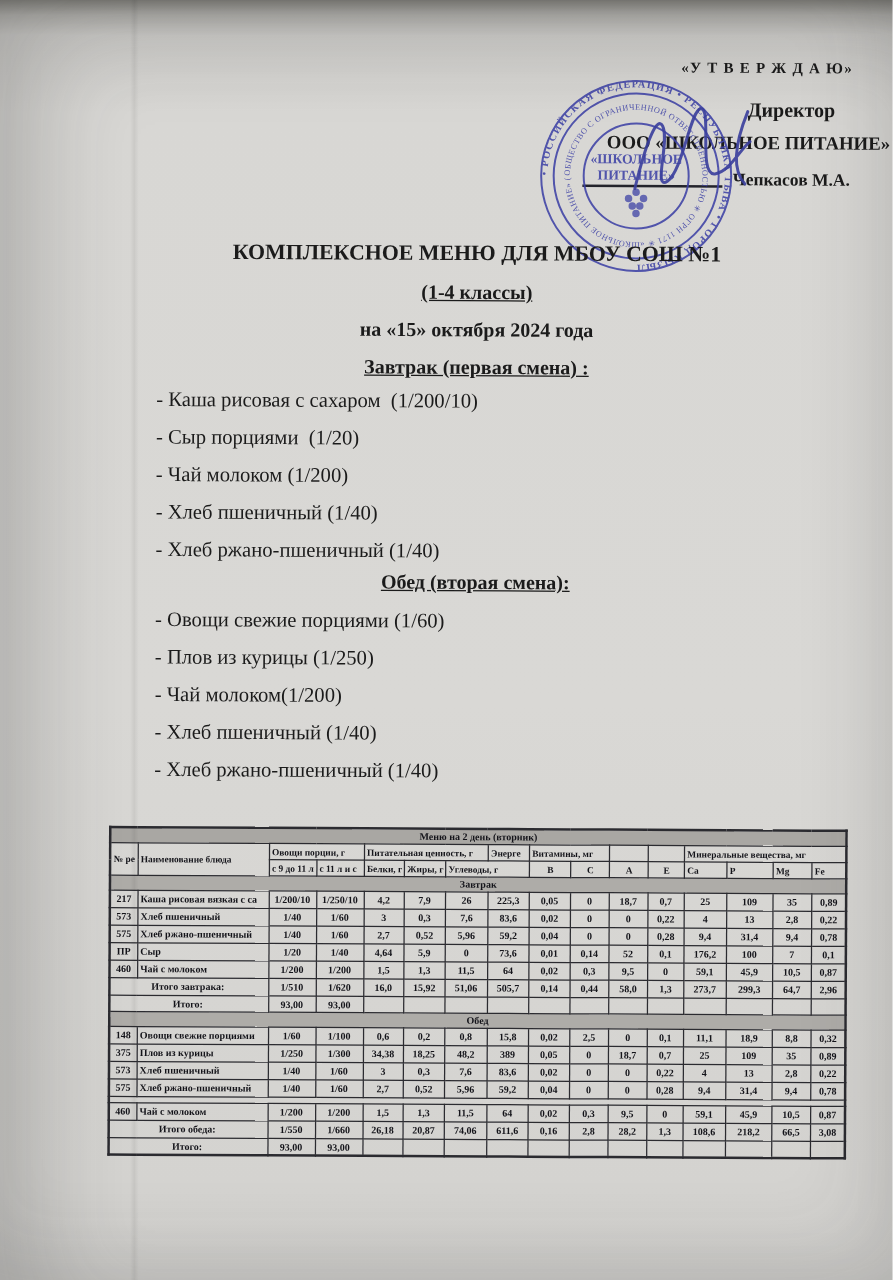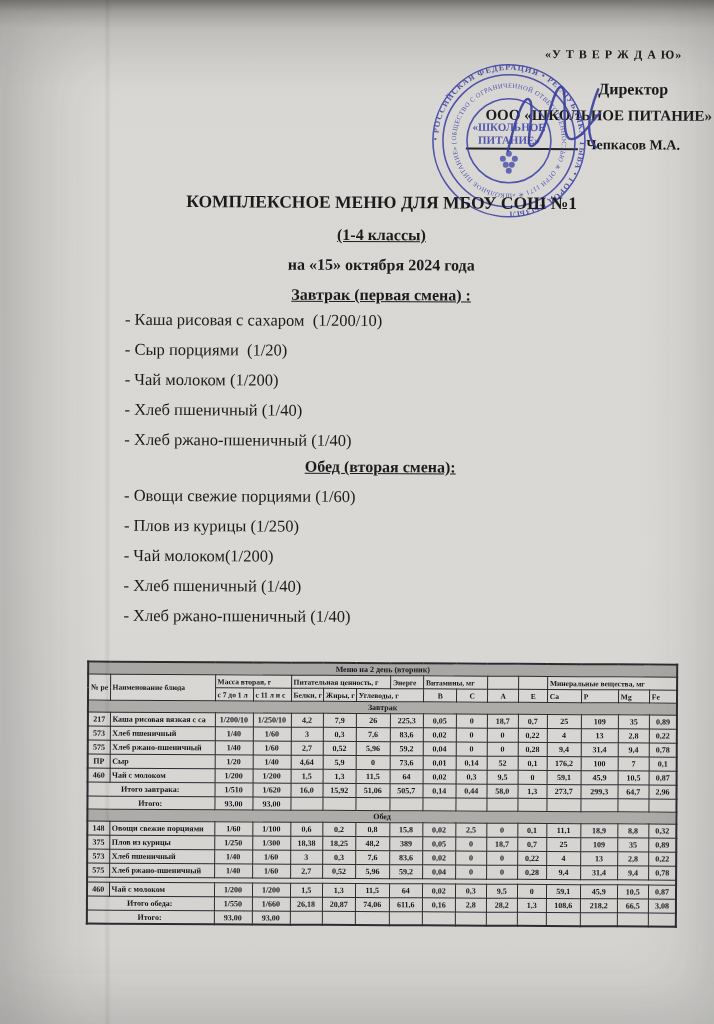--- a/index.html
+++ b/index.html
@@ -142,30 +142,30 @@
         <col style="width:31px">
         <col style="width:28px">
     </colgroup>
     <thead>
       <tr class="t-title">
         <th colspan="16">Меню на 2 день (вторник)</th>
       </tr>
       <tr class="t-head">
         <th rowspan="2">№ ре</th>
         <th rowspan="2">Наименование блюда</th>
-        <th colspan="2">Масса вторая, г</th>
+        <th colspan="2">Овощи порции, г</th>
         <th colspan="3">Питательная ценность, г</th>
         <th>Энерге</th>
         <th colspan="2">Витамины, мг</th>
         <th></th>
         <th></th>
         <th colspan="4">Минеральные вещества, мг</th>
       </tr>
       <tr class="t-head">
-        <th>с 7 до 1 л</th>
+        <th>с 9 до 11 л</th>
         <th>с 11 л и с</th>
         <th>Белки, г</th>
         <th>Жиры, г</th>
         <th colspan="2">Углеводы, г</th>
         <th class="c">В</th>
         <th class="c">С</th>
         <th class="c">А</th>
         <th class="c">Е</th>
         <th>Ca</th>
         <th>P</th>
@@ -320,21 +320,21 @@
           <td>11,1</td>
           <td>18,9</td>
           <td>8,8</td>
           <td>0,32</td>
         </tr>
         <tr class="data-row">
           <td>375</td>
           <td class="dish">Плов из курицы</td>
           <td>1/250</td>
           <td>1/300</td>
-          <td>18,38</td>
+          <td>34,38</td>
           <td>18,25</td>
           <td>48,2</td>
           <td>389</td>
           <td>0,05</td>
           <td>0</td>
           <td>18,7</td>
           <td>0,7</td>
           <td>25</td>
           <td>109</td>
           <td>35</td>

